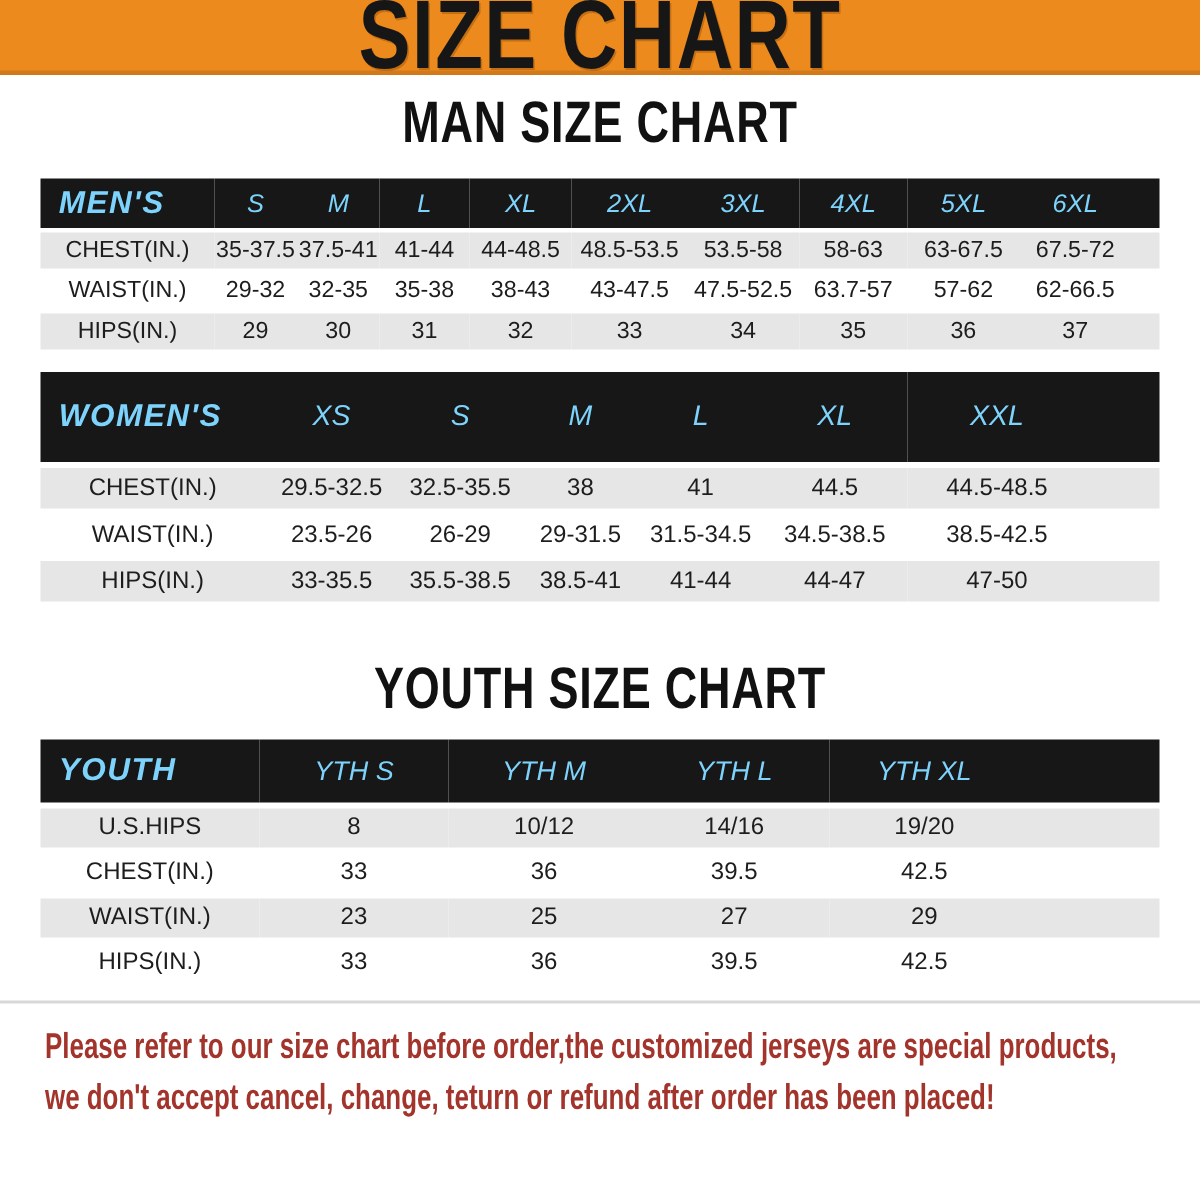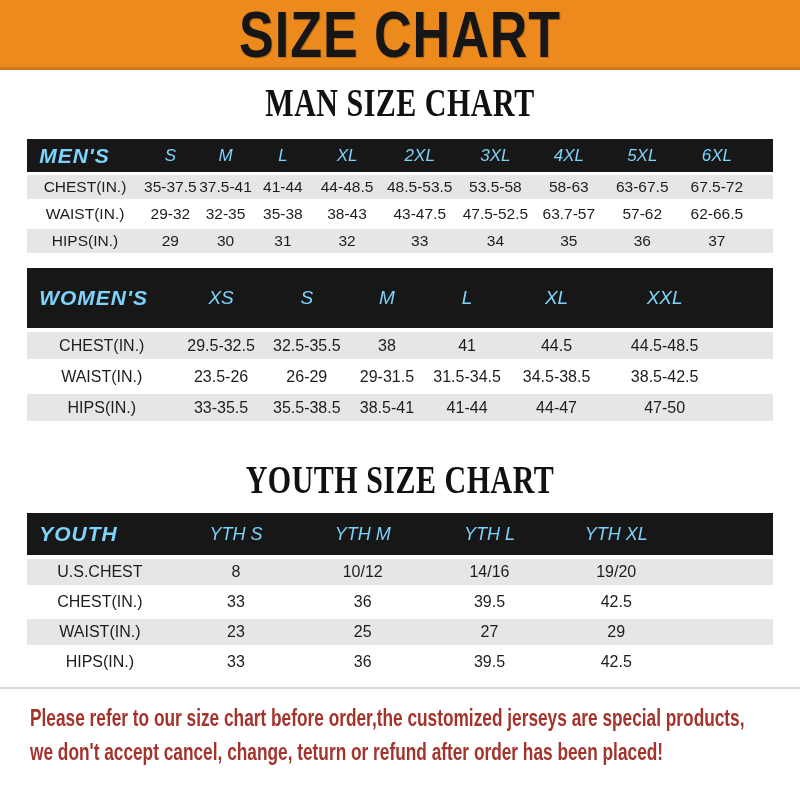--- a/index.html
+++ b/index.html
@@ -1,27 +1,27 @@
 <!DOCTYPE html>
 <html><head>
 <meta charset="utf-8">
 <style>
   * { margin:0; padding:0; box-sizing:border-box; }
   html,body { width:800px; height:800px; background:#ffffff; overflow:hidden;
               font-family:"Liberation Sans", sans-serif; }
 
   
-  .banner { height:70px; background:#EC8A1E; border-bottom:3px solid #d2791a;
+  .banner { height:50px; background:#EC8A1E; border-bottom:3px solid #d2791a;
             display:flex; align-items:center; justify-content:center; }
   .banner-title { display:inline-block; font-size:52px; font-weight:700; color:#161616;
                   letter-spacing:1px; transform:scaleY(1.25); line-height:1;
                   text-shadow:1px 1px 0 rgba(120,60,0,.35); }
 
   
-  .section-heading { text-align:center; line-height:38px;font-family:Liberation Serif, serif; }
+  .section-heading { text-align:center; line-height:38px; }
   .section-heading .condensed { display:inline-block; font-size:30px; font-weight:700;
                                 color:#111; transform:scaleY(1.3); letter-spacing:.5px; }
   .hd-men   { margin-top:14px; }
   .hd-women { margin-top:16px; }
   .hd-youth { margin-top:36px; }
 
   
   table.size-table { width:93.2%; margin:12px auto 0; border-collapse:separate;
                      border-spacing:0 3px; table-layout:fixed; }
   table.women-table, table.youth-table { border-spacing:0 4px; margin-top:8px; }
@@ -209,21 +209,21 @@
         <th class="corner-cell">YOUTH</th>
         <th>YTH S</th>
         <th>YTH M</th>
         <th>YTH L</th>
         <th>YTH XL</th>
         <th class="filler-cell"></th>
       </tr>
     </thead>
     <tbody>
       <tr class="data-row shade">
-        <td class="label-cell">U.S.CHEST</td>
+        <td class="label-cell">U.S.HIPS</td>
         <td>8</td>
         <td>10/12</td>
         <td>14/16</td>
         <td>19/20</td>
         <td class="filler-cell"></td>
       </tr>
       <tr class="data-row">
         <td class="label-cell">CHEST(IN.)</td>
         <td>33</td>
         <td>36</td>

